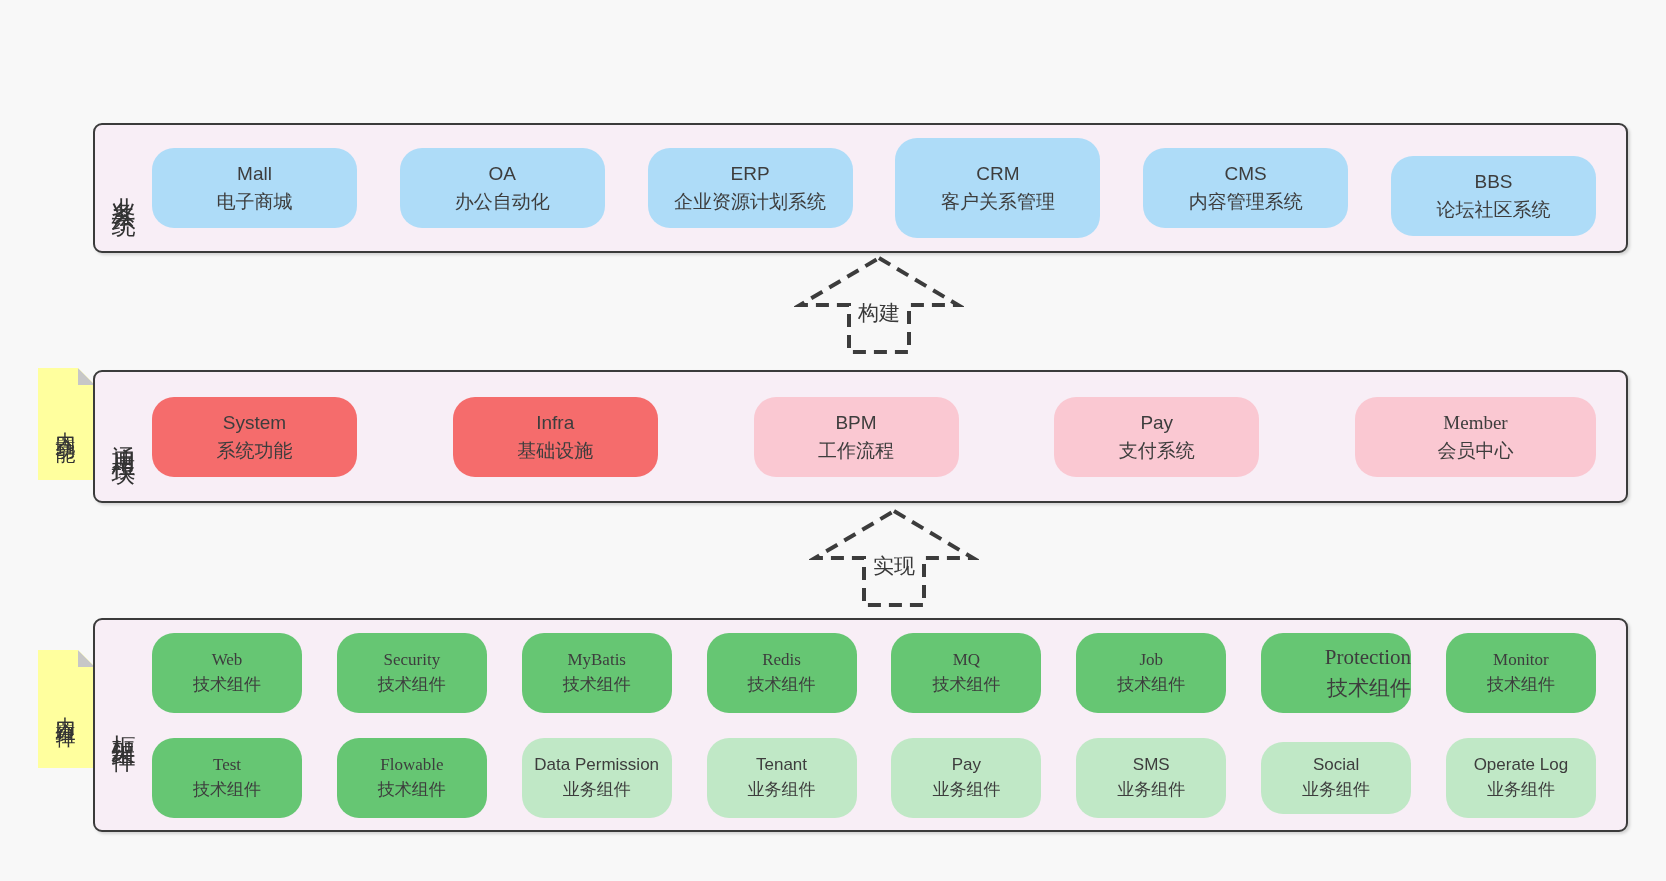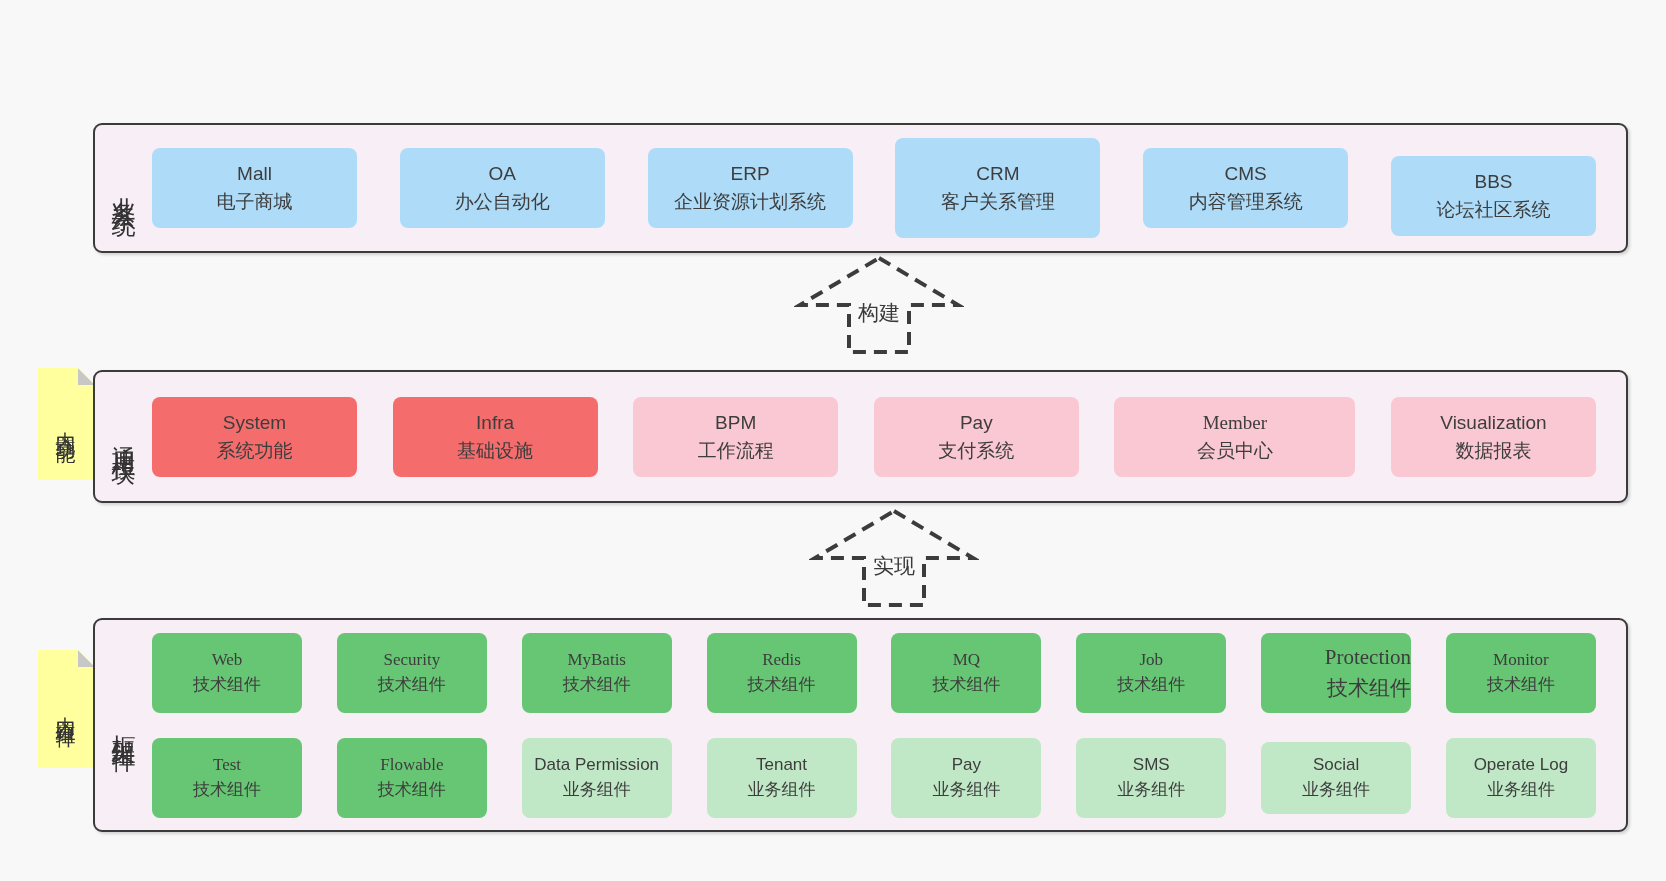--- a/index.html
+++ b/index.html
@@ -16,21 +16,21 @@
     width:57px;flex:0 0 57px;display:flex;align-items:center;justify-content:center;
     writing-mode:vertical-rl;text-orientation:upright;
     font-size:24px;letter-spacing:5px;color:#333;
   }
   .rows{
     flex:1;display:flex;flex-direction:column;justify-content:center;
     padding-right:30px;gap:25px;
   }
   .row{display:flex;justify-content:space-between;align-items:center;}
   .box{
-    border-radius:8px;display:flex;flex-direction:column;align-items:center;
+    border-radius:22px;display:flex;flex-direction:column;align-items:center;
     justify-content:center;text-align:center;line-height:1.45;color:#3d3d3d;
   }
   .v-blue{background:#aedcf8;}
   .v-red{background:#f56c6c;}
   .v-pink{background:#fac8d2;}
   .v-green{background:#66c673;font-family:Liberation Serif, serif;}
   .v-green-light{background:#c0e8c6;}
   .sticky{
     position:absolute;left:38px;width:57px;background:#ffff9e;
     clip-path:polygon(0 0,calc(100% - 17px) 0,100% 17px,100% 100%,0 100%);
@@ -109,24 +109,20 @@
             <span>工作流程</span>
           </div>
           <div class="box v-pink" style="width: 205px; height: 80px; font-size: 19px;">
             <span>Pay</span>
             <span>支付系统</span>
           </div>
           <div class="box v-pink" style="width: 241px; height: 80px; font-size: 19px; font-family: Liberation Serif, serif;">
             <span>Member</span>
             <span>会员中心</span>
           </div>
-          <div class="box v-pink" style="width: 205px; height: 80px; font-size: 19px;">
-            <span>Visualization</span>
-            <span>数据报表</span>
-          </div>
         </div>
       </div>
     </section>
     <section class="band" style="top: 618px; height: 214px;">
       <div class="band-label">框架组件</div>
       <div class="rows">
         <div class="row">
           <div class="box v-green" style="width: 150px; height: 80px; font-size: 17px;">
             <span>Web</span>
             <span>技术组件</span>

